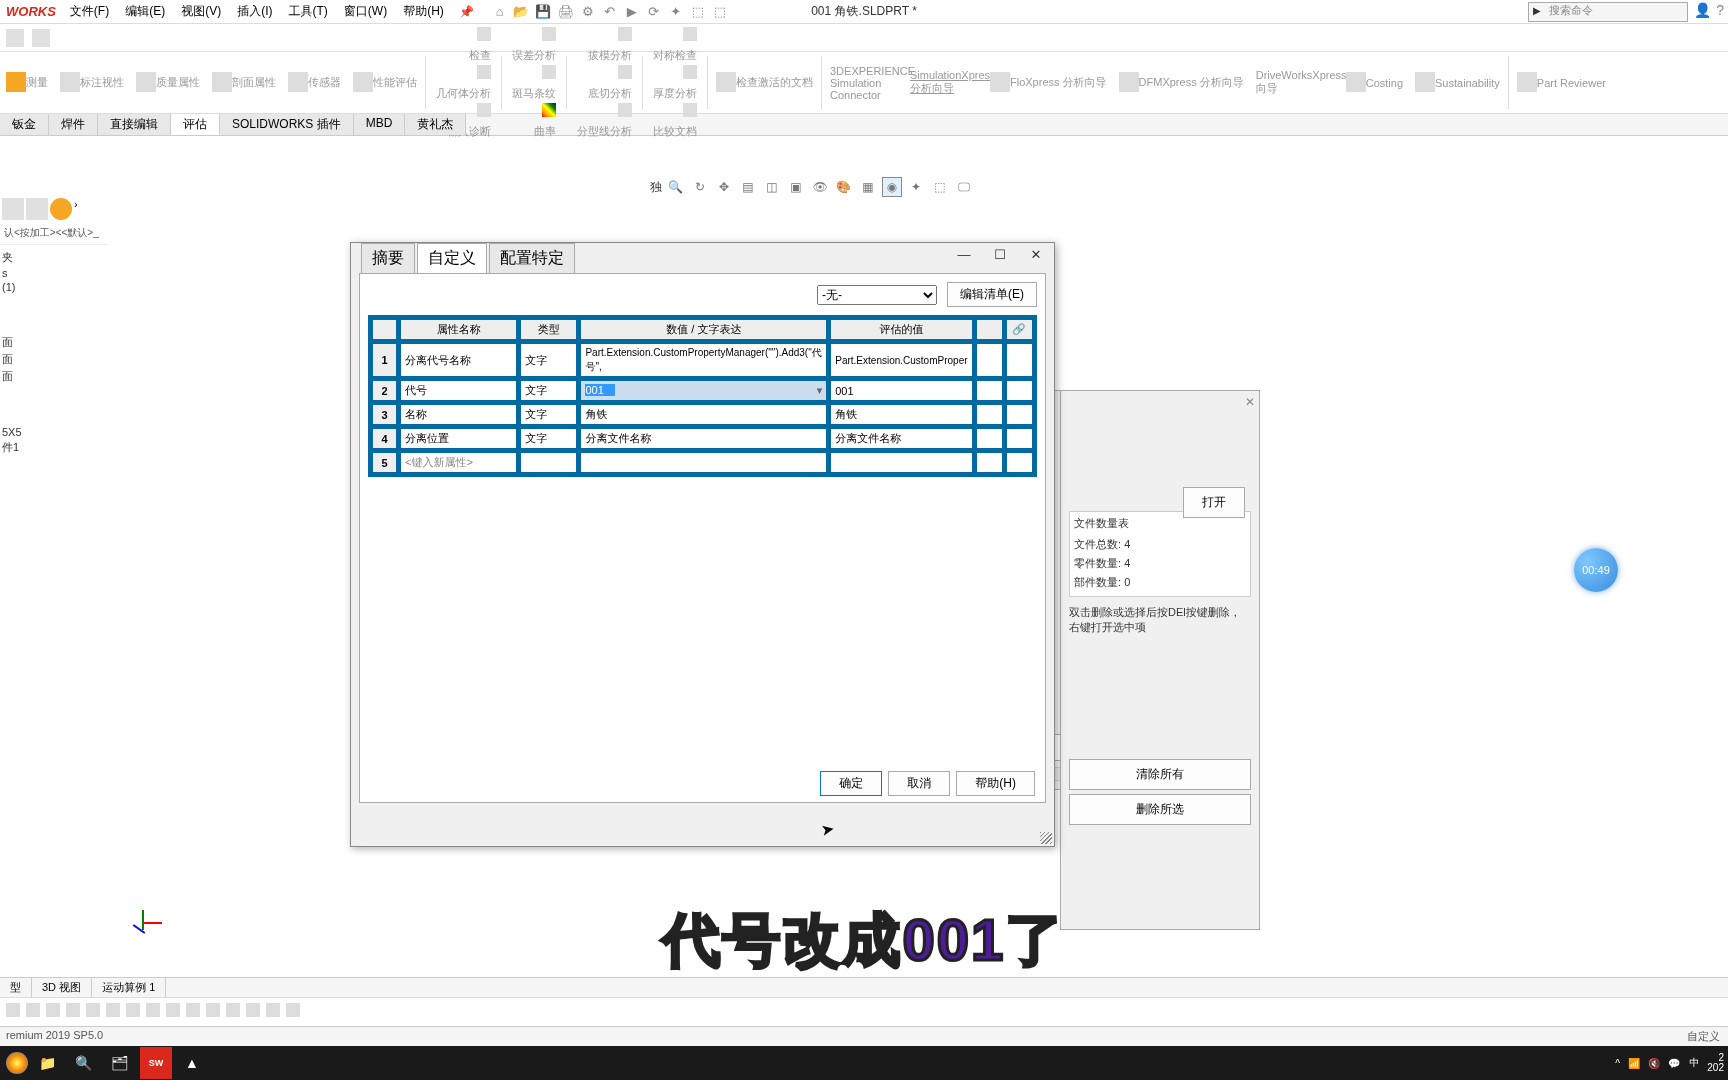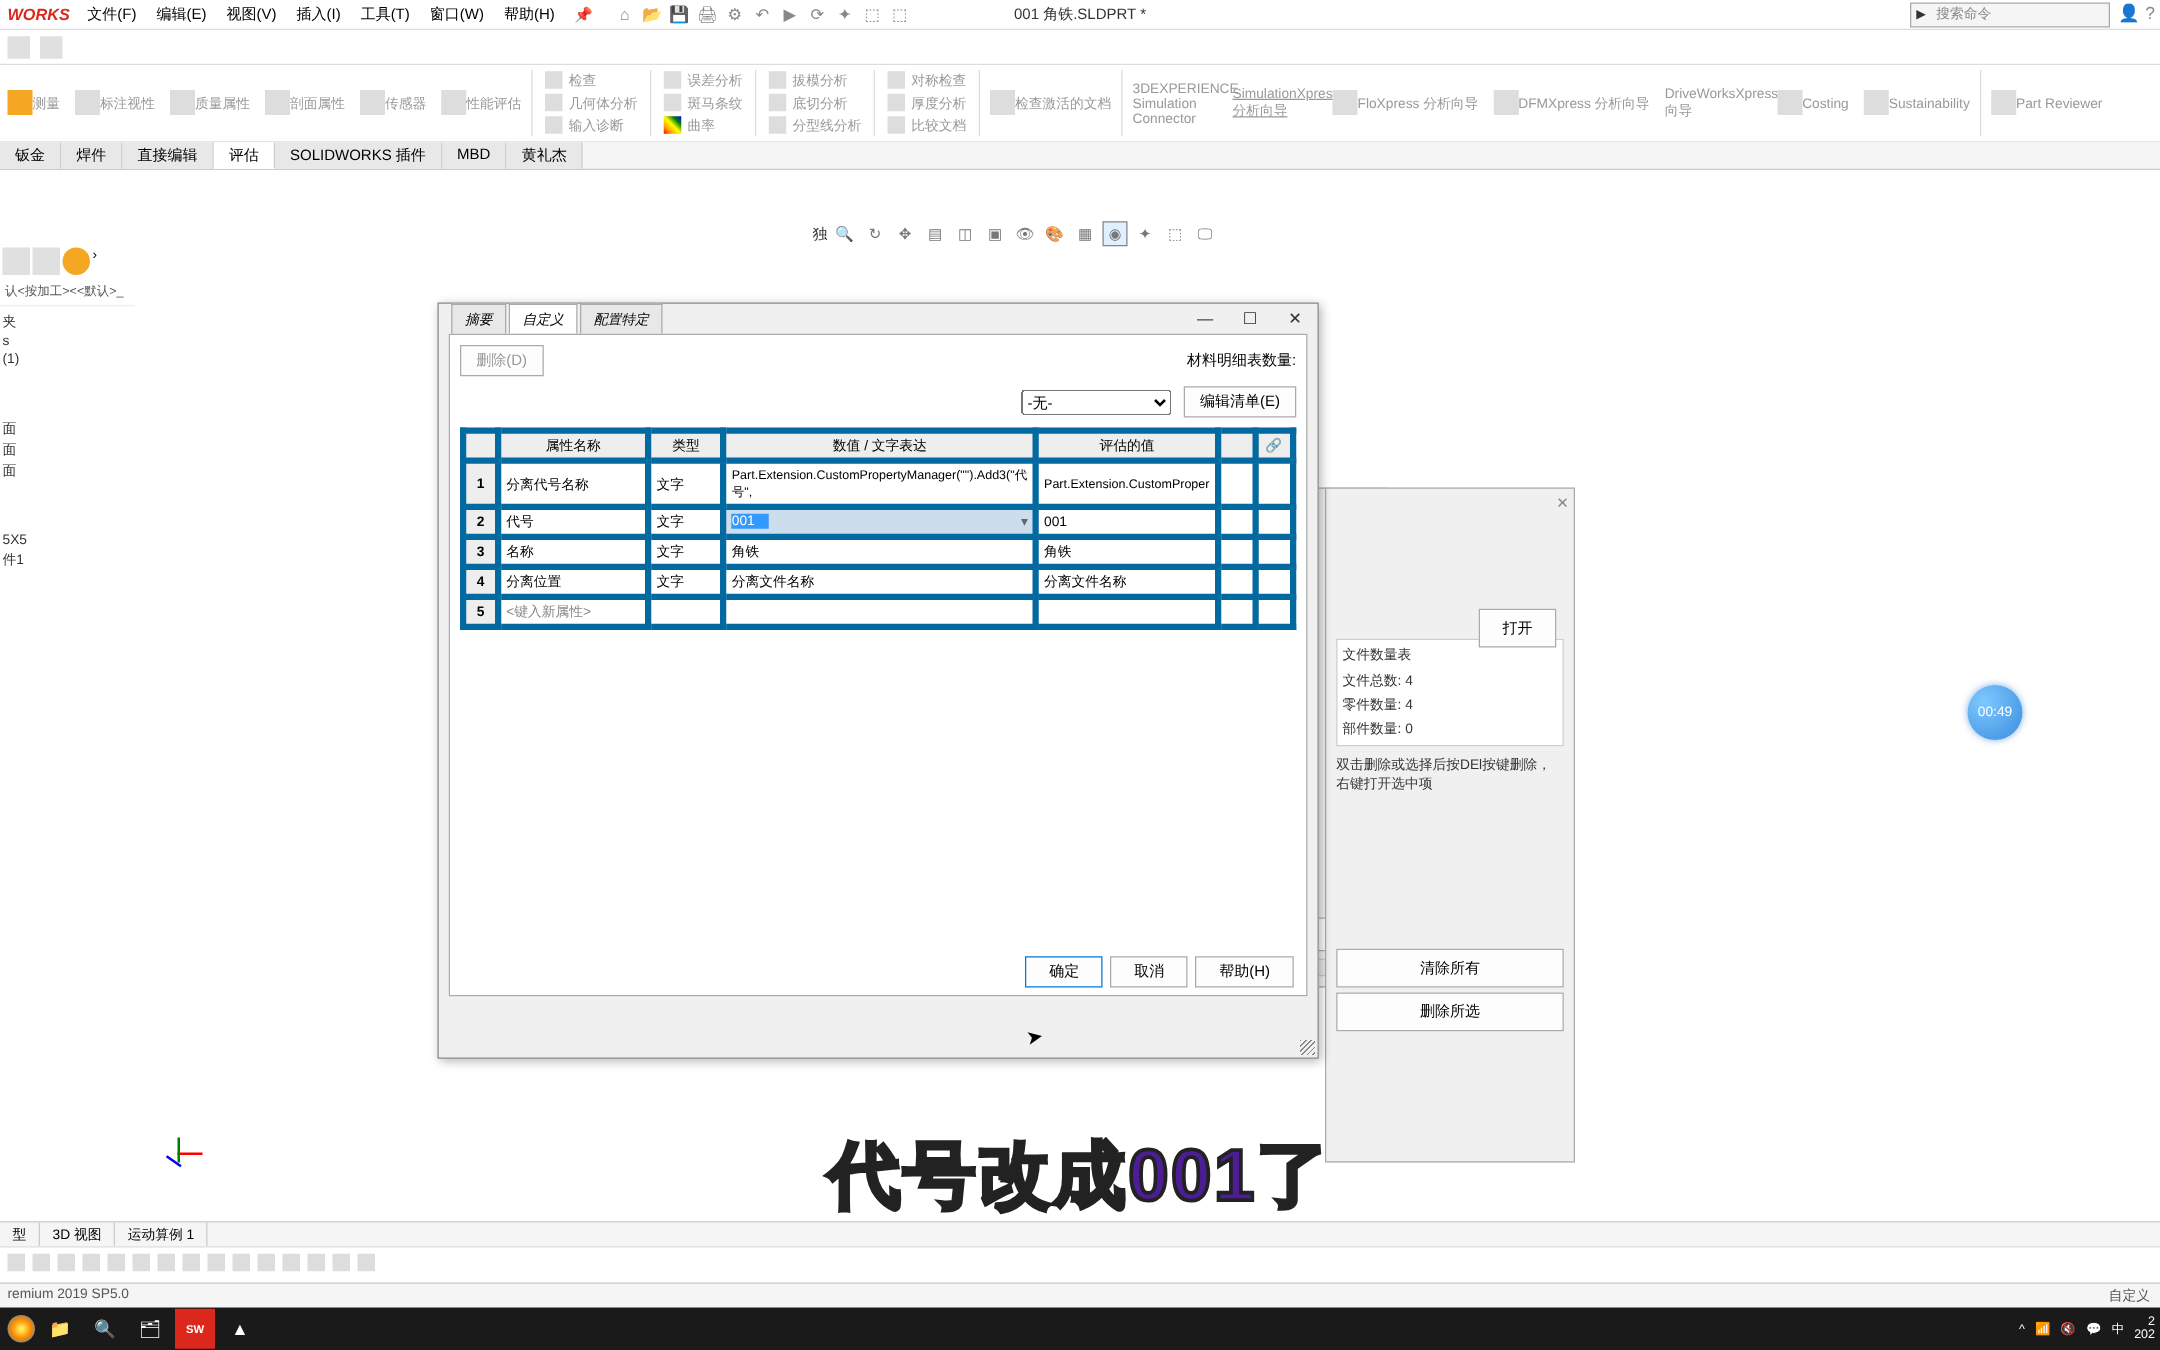--- a/index.html
+++ b/index.html
@@ -17,21 +17,21 @@
 .help-icons { position: absolute; right: 4px; top: 2px; display: flex; gap: 4px; }
 .help-icons span { font-size: 14px; color: #888; }
 
 
 .small-toolbar { height: 28px; background: #fff; border-bottom: 1px solid #ddd; display: flex; align-items: center; padding-left: 6px; gap: 8px; }
 .small-toolbar span { width: 18px; height: 18px; display: inline-block; background: #e0e0e0; }
 
 
 .ribbon { height: 62px; background: #fff; border-bottom: 1px solid #ddd; display: flex; font-size: 11px; color: #999; }
 .ribbon-col { display: flex; flex-direction: column; justify-content: center; padding: 2px 4px; }
-.ribbon-row { display: flex; align-items: flex-start; gap: 5px; padding: 1px 4px; }
+.ribbon-row { display: flex; align-items: flex-end; gap: 5px; padding: 1px 4px; flex-direction: column; }
 .ribbon-item { display: flex; flex-direction: row; align-items: center; padding: 2px 6px; text-align: left; min-width: 40px; }
 .ribbon-icon { width: 20px; height: 20px; background: #ddd; margin-bottom: 2px; }
 .ribbon-icon-yellow { background: #f5a623; }
 .ribbon-icon-rainbow { background: linear-gradient(45deg,red,orange,yellow,green,blue); }
 .ribbon-sep { width: 1px; background: #ddd; margin: 4px 2px; }
 
 
 .tabs { height: 22px; background: #f5f5f5; display: flex; border-bottom: 1px solid #ccc; font-size: 12px; }
 .tabs .tab { padding: 2px 12px; border-right: 1px solid #ccc; cursor: pointer; background: #e8e8e8; }
 .tabs .tab.active { background: #fff; border-bottom: 1px solid #fff; }
@@ -63,21 +63,21 @@
 .back-dialog .slider-track { position: absolute; bottom: 8px; left: 10px; right: 10px; height: 14px; background: #e8e8e8; border: 1px solid #ccc; }
 .back-dialog .input-row { position: absolute; bottom: 30px; left: 10px; right: 160px; height: 26px; border: 1px solid #aaa; background: #fff; font-size: 12px; display:flex; align-items:center; padding: 0 6px; color:#666;}
 .back-dialog .btns-row { position: absolute; bottom: 28px; right: 8px; display: flex; gap: 6px; }
 .back-dialog .btns-row button { padding: 4px 10px; font-size: 12px; border: 1px solid #aaa; background: #fdfdfd; }
 
 
 .dialog { position: absolute; left: 350px; top: 242px; width: 705px; height: 605px; background: #f0f0f0; border: 1px solid #888; box-shadow: 2px 2px 8px rgba(0,0,0,0.3); }
 .dlg-title { height: 28px; display: flex; align-items: center; padding: 0 8px; font-size: 12px; }
 .dlg-ctrls { position: absolute; right: 4px; top: 4px; display: flex; gap: 8px; }
 .dlg-ctrls span { width: 28px; text-align: center; font-size: 13px; color: #333; cursor: pointer; }
-.dlg-tabs { display: flex; padding-left: 10px; font-size: 11px; font-style: italic; }
+.dlg-tabs { display: flex; padding-left: 10px; font-size: 16px; }
 .dlg-tabs .dtab { padding: 4px 10px; border: 1px solid #aaa; border-bottom: none; background: #e8e8e8; margin-right: 2px; cursor: pointer; }
 .dlg-tabs .dtab.active { background: #fff; }
 .dlg-body { border: 1px solid #aaa; margin: 0 8px 8px 8px; background: #fff; height: 530px; position: relative; padding: 8px; }
 .dlg-toprow { display: flex; align-items: center; gap: 10px; margin-bottom: 8px; }
 .dlg-toprow .lbl { font-size: 12px; margin-left: auto; }
 .dlg-toprow select { width: 120px; font-size: 12px; height: 20px; }
 .dlg-toprow button { padding: 3px 12px; font-size: 12px; border: 1px solid #aaa; background: #fdfdfd; }
 .dlg-del { padding: 3px 20px; border: 1px solid #aaa; background: #fdfdfd; color: #999; font-size: 12px; }
 
 
@@ -376,24 +376,20 @@
     <span>—</span>
     <span>☐</span>
     <span>✕</span>
   </div>
   <div class="dlg-tabs">
     <div class="dtab">摘要</div>
     <div class="dtab active">自定义</div>
     <div class="dtab">配置特定</div>
   </div>
   <div class="dlg-body">
-    <div class="dlg-toprow">
-      <button class="dlg-del">删除(D)</button>
-      <span class="lbl">材料明细表数量:</span>
-    </div>
     <div class="dlg-toprow" style="justify-content:flex-end;">
       <select><option>-无-</option></select>
       <button>编辑清单(E)</button>
     </div>
     <table class="props-table">
       <thead>
         <tr>
           <th></th>
           <th style="width:120px;">属性名称</th>
           <th style="width:60px;">类型</th>

